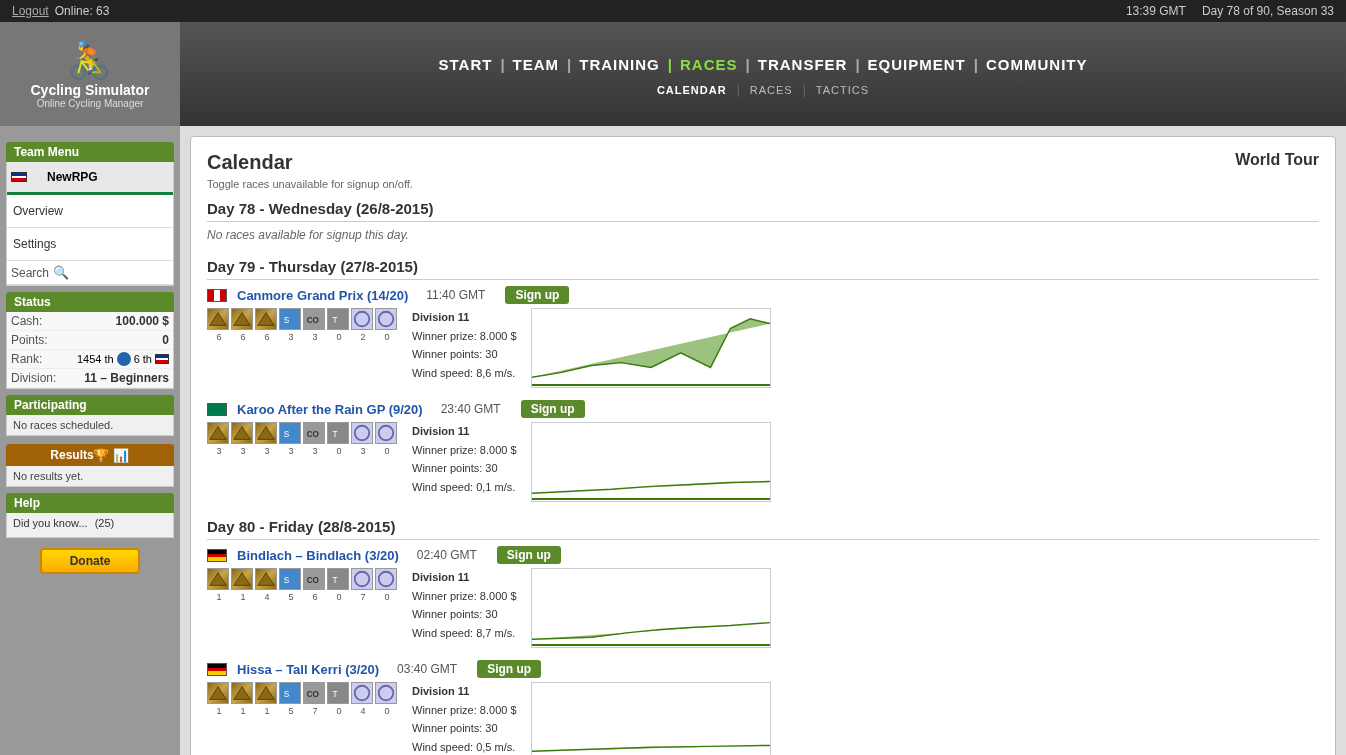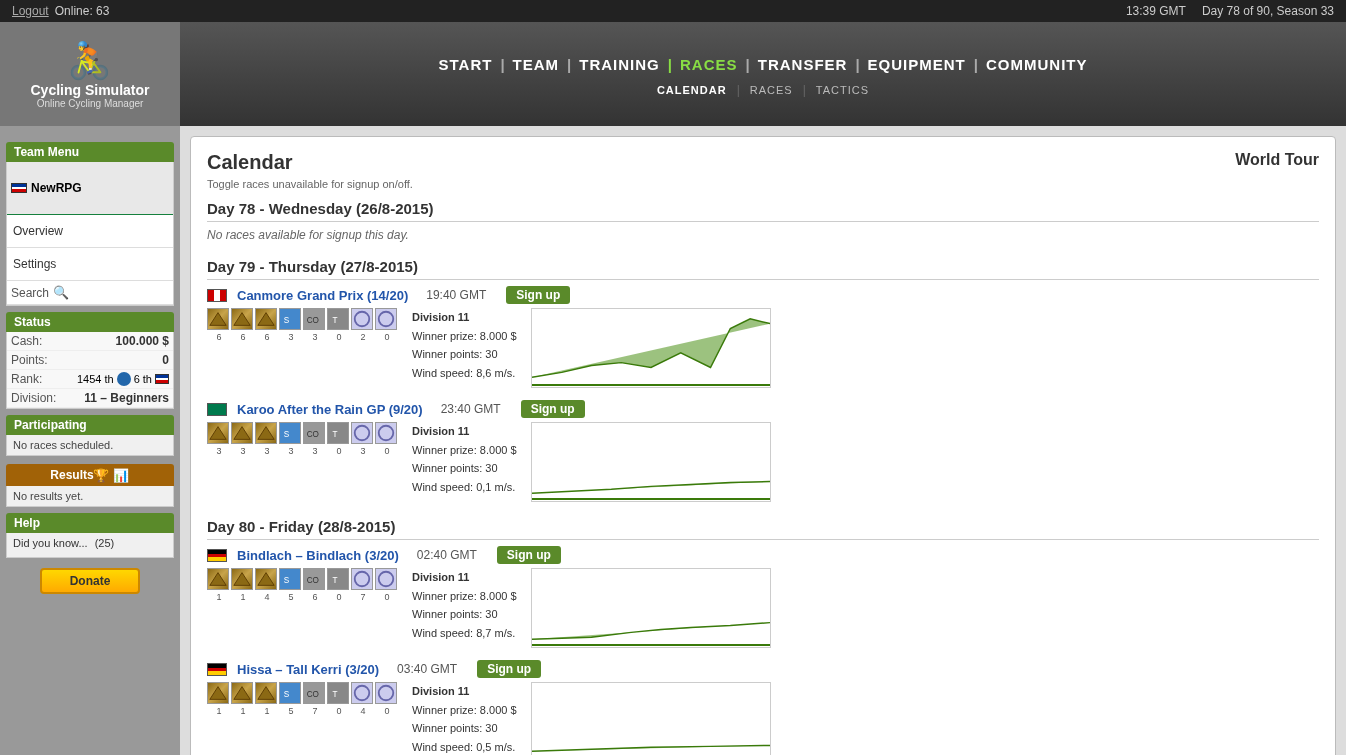--- a/index.html
+++ b/index.html
@@ -83,24 +83,24 @@
     .sidebar-content {
       background: #f0f0f0;
       border: 1px solid #ccc;
       border-top: none;
       padding: 4px;
       margin-bottom: 2px;
     }
     .sidebar-team-name {
       display: flex;
       align-items: center;
-      gap: 4px;
-      padding: 19px 4px;
+      gap: 20px;
+      padding: 8px 4px;
       background: #e8e8e8;
-      border-bottom: 1px solid #15803d;
+      border-bottom: 3px solid #15803d;
     }
     .sidebar-team-name .flag {
       width: 16px; height: 10px;
       background: #0055aa;
       display: inline-block;
       border: 1px solid #333;
     }
     .sidebar-menu-item {
       padding: 9px 6px;
       background: #fff;
@@ -316,20 +316,21 @@
       background: linear-gradient(135deg, #8B6914 0%, #c8a44a 50%, #8B6914 100%);
     }
     .stage-icon.sprint {
       background: linear-gradient(to right, #4488cc, #aaddff);
     }
     .stage-icon.time-trial {
       background: linear-gradient(to right, #888, #ddd);
     }
     .stage-icon.cobble {
       background: #5eead4;
+      font-weight: bold;
     }
 
     .icon-numbers {
       display: flex;
       gap: 2px;
       font-size: 9px;
       color: #555;
       padding-left: 1px;
     }
     .icon-num { width: 22px; text-align: center; }
@@ -518,21 +519,21 @@
         <div class="no-races">No races available for signup this day.</div>
       </div>
 
       <div class="day-section">
         <div class="day-header">Day 79 - Thursday (27/8-2015)</div>
 
         <div class="race-entry">
           <div class="race-header-row">
             <span class="race-flag ca" style="background:linear-gradient(to right,#cc0000 35%,#fff 35%,#fff 65%,#cc0000 65%); width:20px;height:13px;border:1px solid #555;display:inline-block;"></span>
             <span class="race-name">Canmore Grand Prix (14/20)</span>
-            <span class="race-time">19:40 GMT</span>
+            <span class="race-time">11:40 GMT</span>
             <button class="signup-btn">Sign up</button>
           </div>
           <div class="race-details-row">
             <div class="race-icons-row">
               <div class="race-icons">
                 <div class="stage-icon mountain">
                     <svg viewBox="0 0 22 22">
                       <polygon points="11,4 20,18 2,18" fill="#8B6914" stroke="#5a3a00" stroke-width="1"></polygon>
                     </svg>
                   </div>

